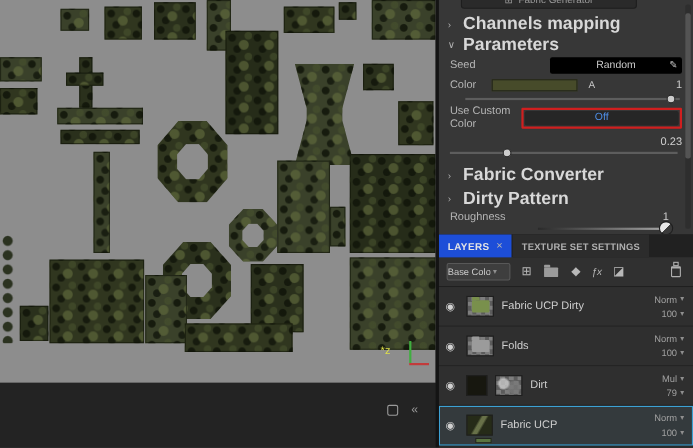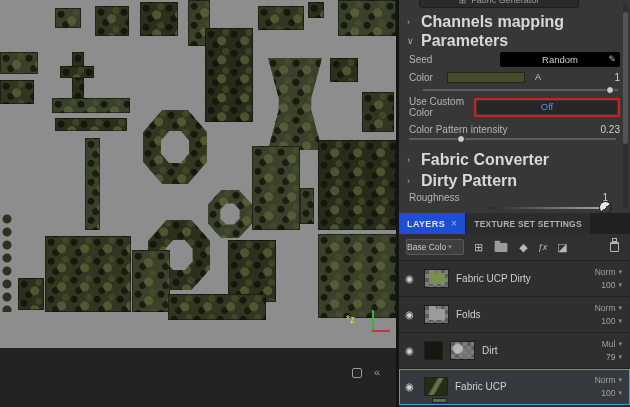--- a/index.html
+++ b/index.html
@@ -203,21 +203,20 @@
     <div class="prow" style="top:97px; height:20px">
       <span class="plabel">Use Custom Color</span>
       <div class="red-wrap">
         <div class="off-btn">
           <span class="off-text">Off</span>
         </div>
       </div>
     </div>
 
     <div class="prow" style="top:121px">
-      <span class="plabel">Color Pattern intensity</span>
       <span class="pvalue">0.23</span>
     </div>
     <div class="slider" style="left:10px; right:14px; top:138px">
       <div class="handle" style="left:23%"></div>
     </div>
 
     <div class="section" style="top:152px">
       <span class="chev">›</span>
       <span class="sec-label">Fabric Converter</span>
     </div>

